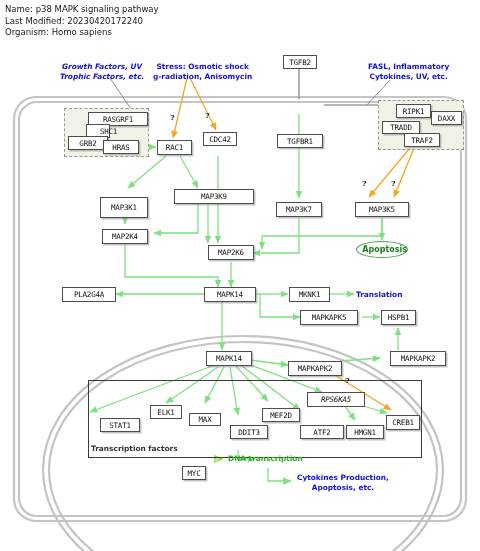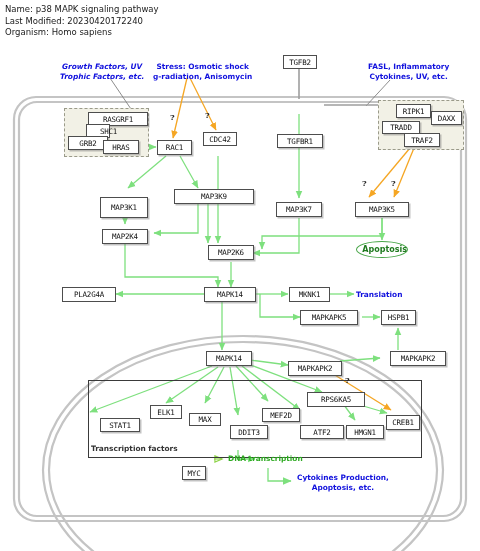--- a/index.html
+++ b/index.html
@@ -266,21 +266,21 @@
 
 <div class="node shadow" style="left:206px;top:351px;width:46px;height:15px;">
       <span>MAPK14</span>
     </div>
 <div class="node shadow" style="left:288px;top:361px;width:54px;height:15px;">
       <span>MAPKAPK2</span>
     </div>
 <div class="node shadow" style="left:390px;top:351px;width:56px;height:15px;">
       <span>MAPKAPK2</span>
     </div>
-<div class="node" style="left:307px;top:392px;width:58px;height:15px;">
+<div class="node" style="left:307px;top:392px;width:58px;height:15px;font-style:italic;">
       <span>RPS6KA5</span>
     </div>
 
 <div class="node shadow" style="left:100px;top:418px;width:40px;height:14px;">
       <span>STAT1</span>
     </div>
 <div class="node" style="left:150px;top:405px;width:32px;height:14px;">
       <span>ELK1</span>
     </div>
 <div class="node" style="left:189px;top:413px;width:32px;height:13px;">

